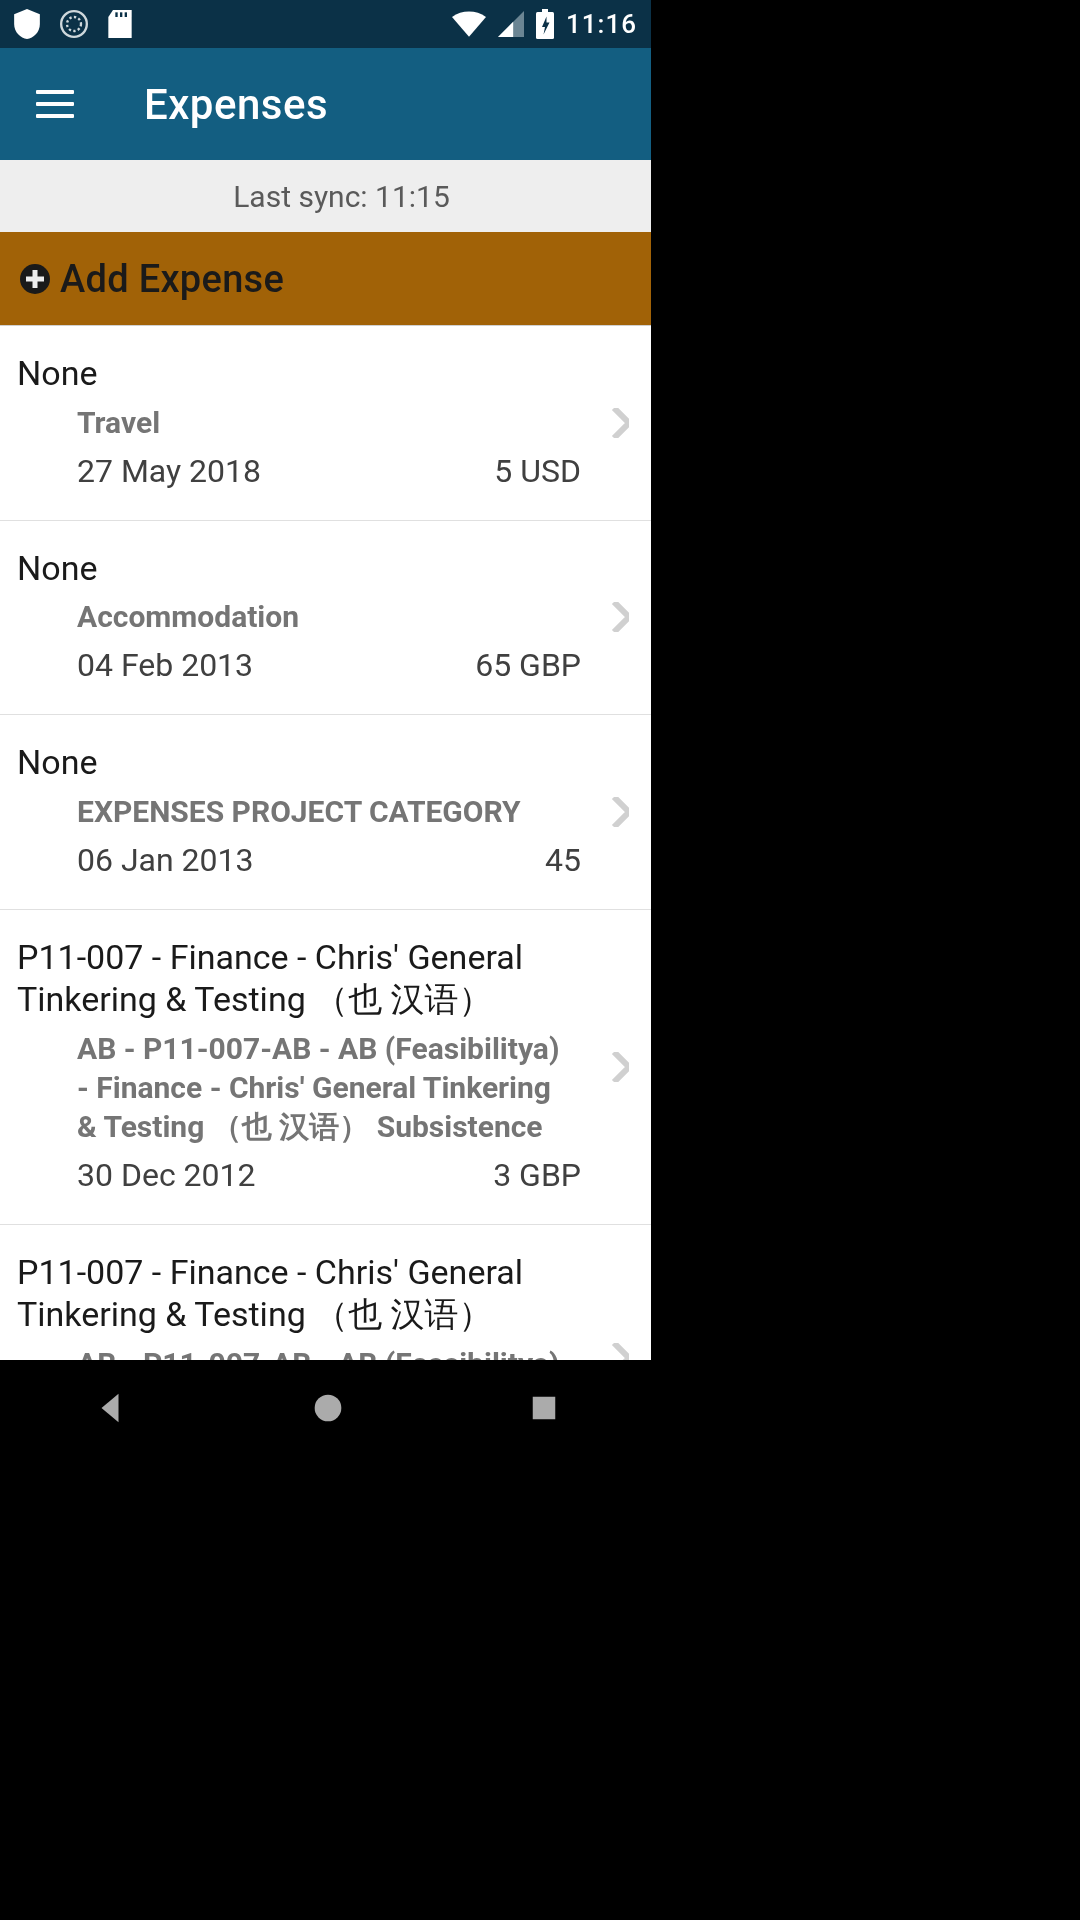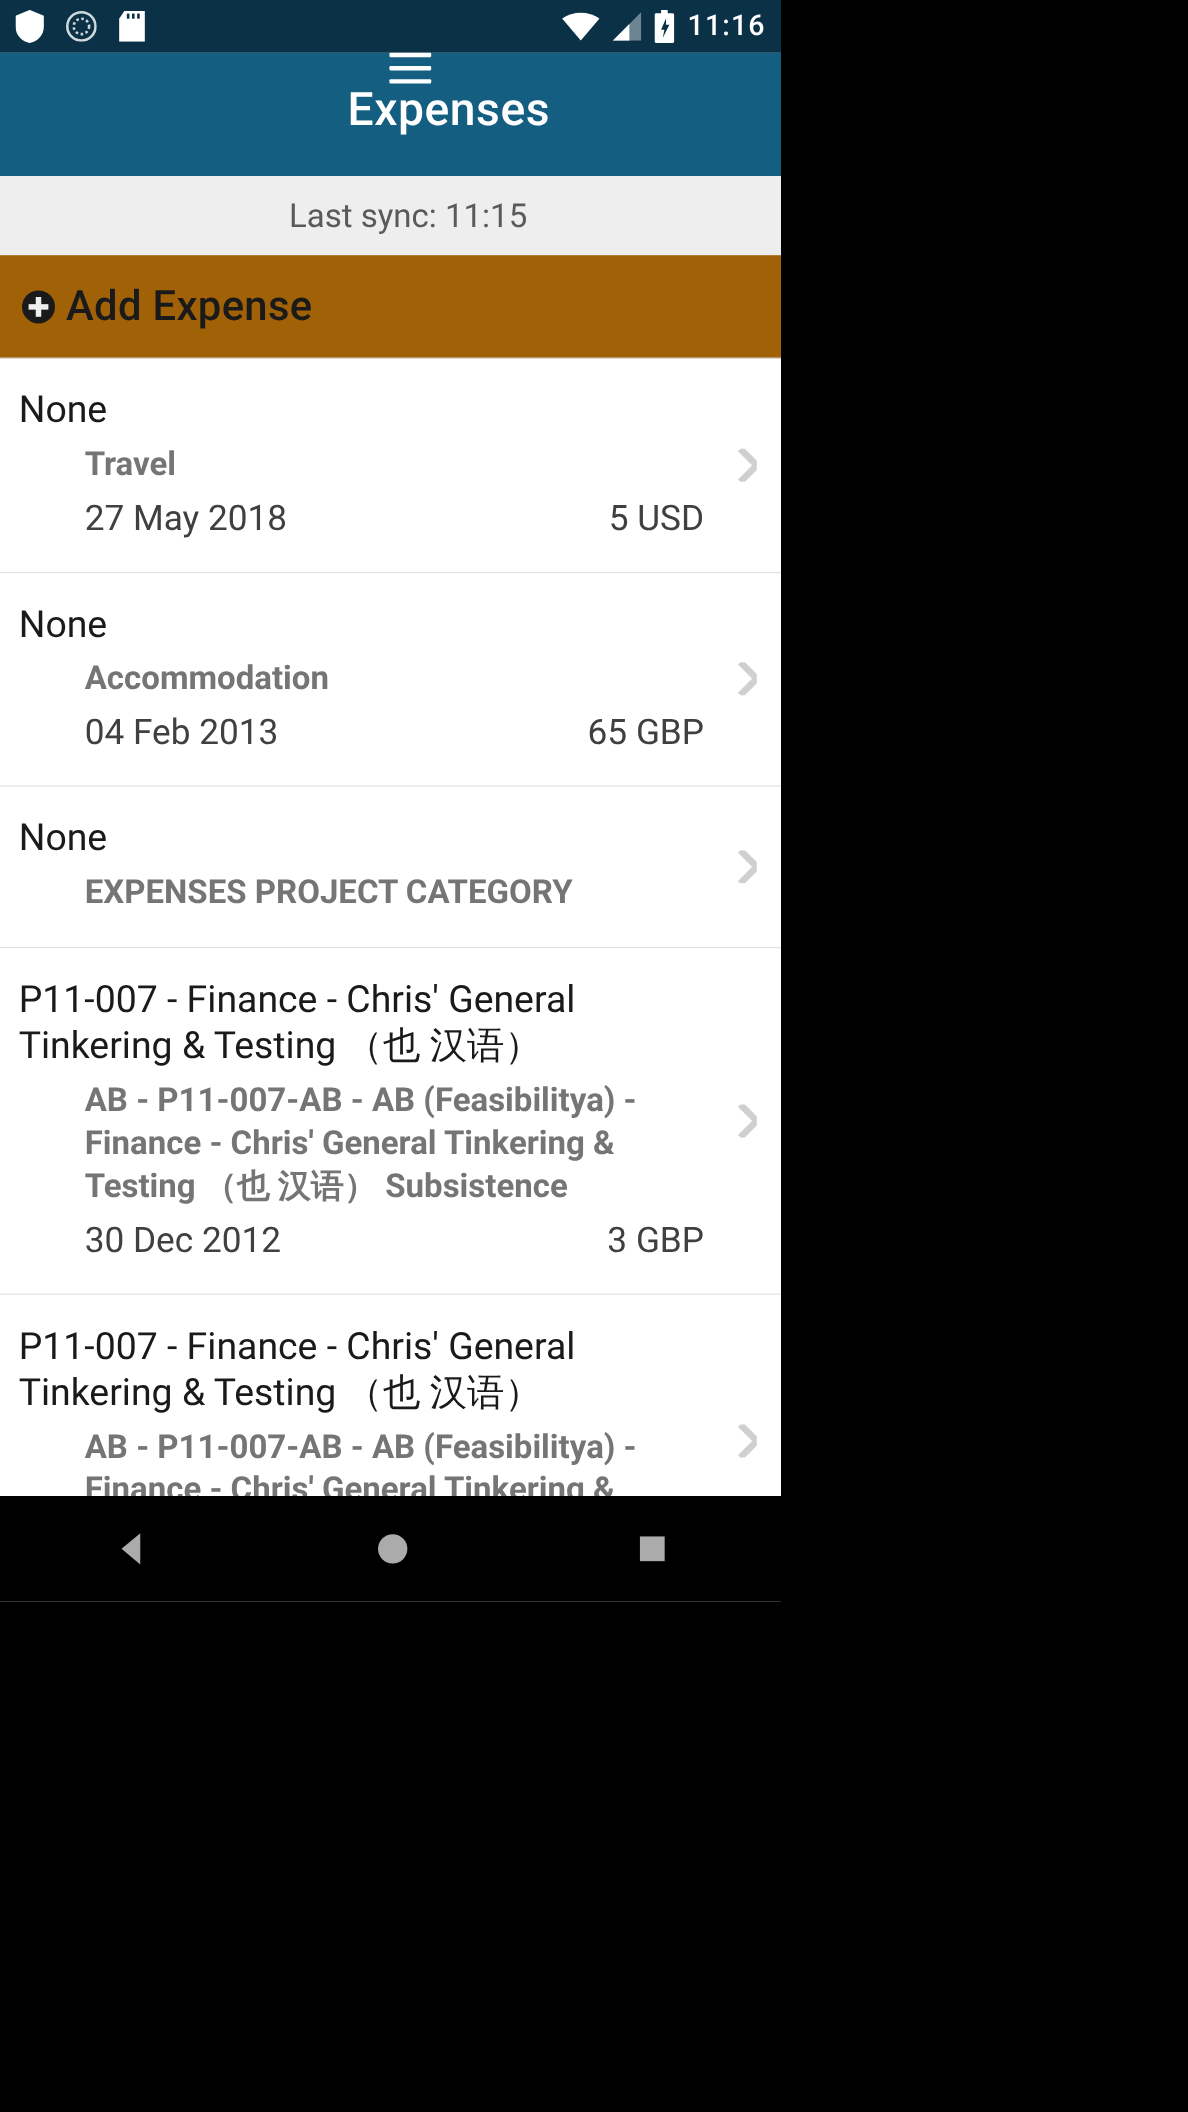--- a/index.html
+++ b/index.html
@@ -1,27 +1,27 @@
 <!DOCTYPE html>
 <html><head>
 <meta charset="utf-8">
 <style>
   * { box-sizing: border-box; margin: 0; padding: 0; }
   html, body { width: 819px; height: 1456px; font-family: Roboto, "Helvetica Neue", Arial, sans-serif; background:#000; overflow:hidden; }
-  .screen { width:710px; height:1456px; display:flex; flex-direction:column; background:#eeeeee; }
+  .screen { width:651px; height:1456px; display:flex; flex-direction:column; background:#eeeeee; }
 
   
   .status-bar { height:48px; background:#0b3147; display:flex; align-items:center; padding:0 14px; color:#fff; }
   .status-left { display:flex; align-items:center; gap:20px; }
   .status-right { margin-left:auto; display:flex; align-items:center; gap:12px; }
   .status-clock { font-size:26px; font-weight:500; letter-spacing:1px; }
   .status-left svg, .status-right svg { display:block; }
 
   
-  .app-bar { height:112px; background:#135e81; display:flex; align-items:center; padding-left:36px; color:#fff;flex-direction:column; }
+  .app-bar { height:112px; background:#135e81; display:flex; align-items:center; padding-left:36px; color:#fff; }
   .hamburger { width:38px; height:28px; display:flex; flex-direction:column; justify-content:space-between; }
   .hamburger span { display:block; height:4px; background:#fff; border-radius:1px; }
   .app-title { font-size:42px; font-weight:500; margin-left:70px; letter-spacing:0.5px; }
 
   
   .sync-row { height:72px; display:flex; align-items:center; justify-content:center; background:#eeeeee;padding-left:32px; }
   .sync-text { font-size:30px; color:#5a5a5a; }
 
   
   .add-row { height:94px; display:flex; align-items:center; background:#a16207; padding-left:20px; border-bottom:1px solid #d0d0d0;}
@@ -139,20 +139,24 @@
       <span class="chev">
           <svg width="18" height="30" viewBox="0 0 12 20">
             <path d="M2 0 L12 10 L2 20" fill="none" stroke="#d0d0d0" stroke-width="4"></path>
           </svg>
         </span>
     </div>
 
     <div class="item">
       <div class="item-title">None</div>
       <div class="item-sub">EXPENSES PROJECT CATEGORY</div>
+      <div class="item-bottom">
+        <span class="item-date">06 Jan 2013</span>
+        <span class="item-amount">45</span>
+      </div>
       <span class="chev">
           <svg width="18" height="30" viewBox="0 0 12 20">
             <path d="M2 0 L12 10 L2 20" fill="none" stroke="#d0d0d0" stroke-width="4"></path>
           </svg>
         </span>
     </div>
 
     <div class="item">
       <div class="item-title">P11-007 - Finance - Chris' General Tinkering &amp; Testing （也 汉语）</div>
       <div class="item-sub">AB - P11-007-AB - AB (Feasibilitya) - Finance - Chris' General Tinkering &amp; Testing （也 汉语） Subsistence</div>

